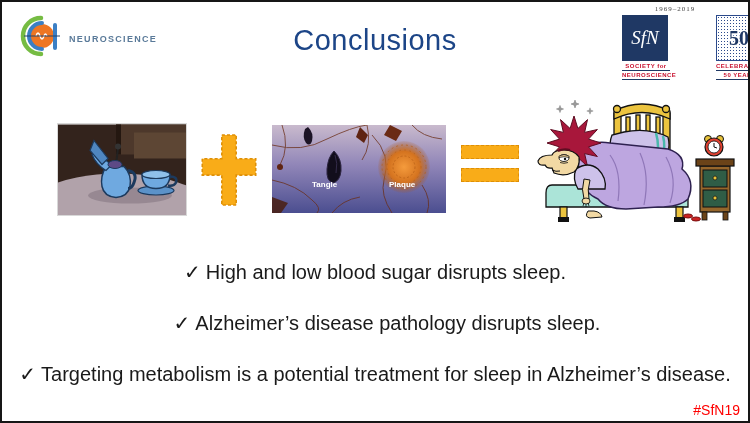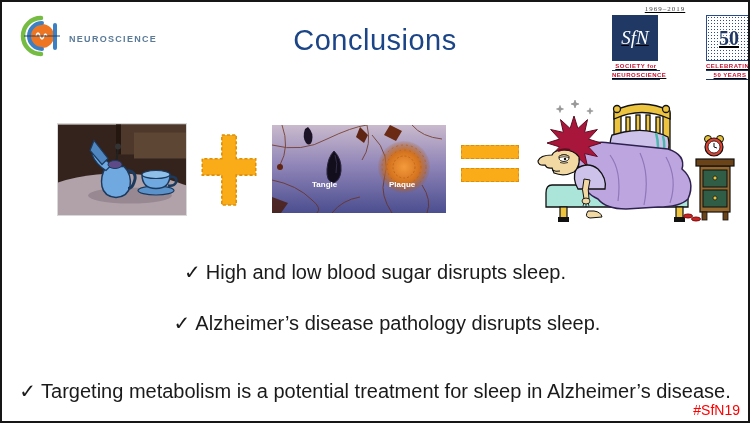--- a/index.html
+++ b/index.html
@@ -11,21 +11,21 @@
   
   .title{
     position:absolute;left:0;right:0;top:22px;text-align:center;
     font-size:29px;color:#1C4587;letter-spacing:.5px;
   }
   .ns-logo{position:absolute;left:14px;top:9px;display:flex;align-items:center;}
   .ns-logo svg{width:50px;height:50px;}
   .ns-text{margin-left:3px;margin-top:6px;}
   .ns-brand{font-size:9px;font-weight:bold;letter-spacing:1.3px;color:#5A7A99;}
   .ns-year{font-size:19px;font-weight:bold;letter-spacing:1px;color:#F47B20;line-height:18px;}
-  .anniv{position:absolute;right:22px;top:3px;width:122px;text-align:center;text-decoration:underline;}
+  .anniv{position:absolute;right:12px;top:3px;width:122px;text-align:center;}
   .anniv-years{font-family:"Liberation Serif",serif;font-size:7px;letter-spacing:1px;color:#444;}
   .anniv-row{display:flex;justify-content:center;align-items:flex-start;gap:5px;margin-top:2px;}
   .anniv-col{width:48px;padding-left:36px;}
   .sq{width:46px;height:46px;box-sizing:border-box;display:flex;align-items:center;justify-content:center;}
   .sq-sfn{background:#1F3864;color:#fff;font-family:"Liberation Serif",serif;font-style:italic;font-size:19px;}
   .sq-fifty{
     background:#fff;border:1px solid #2B4A8B;color:#1F3864;
     background-image:radial-gradient(#2b4a8b .5px,transparent .6px);background-size:3px 3px;
     font-family:"Liberation Serif",serif;font-weight:bold;font-size:20px;
     text-shadow:0 0 2px #fff,0 0 2px #fff,0 0 3px #fff;
@@ -44,21 +44,21 @@
   #equals{position:absolute;left:459px;top:143px;width:58px;height:40px;}
   .eqbar{width:58px;height:14px;background:#F9AC18;border:1.5px dashed #DE8F07;box-sizing:border-box;}
   .eqbar+.eqbar{margin-top:9px;}
   #sleeper{position:absolute;left:528px;top:93px;width:208px;height:135px;}
   
   .bullet{
     position:absolute;left:0;right:0;text-align:center;white-space:nowrap;
     font-size:20px;color:#1a1a1a;line-height:26px;
   }
   .bullet .mark{margin-right:5px;}
-  #b1{top:257px;} #b2{top:308px;margin-left:24px;} #b3{top:376px;}
+  #b1{top:257px;} #b2{top:308px;margin-left:24px;} #b3{top:359px;}
   
   .hashtag{position:absolute;right:8px;bottom:3px;font-size:14px;color:#FF0000;}
   svg text{font-family:"Liberation Sans",sans-serif;}
 </style>
 </head>
 <body>
 
 <div id="slide">
 
   <div class="ns-logo">

